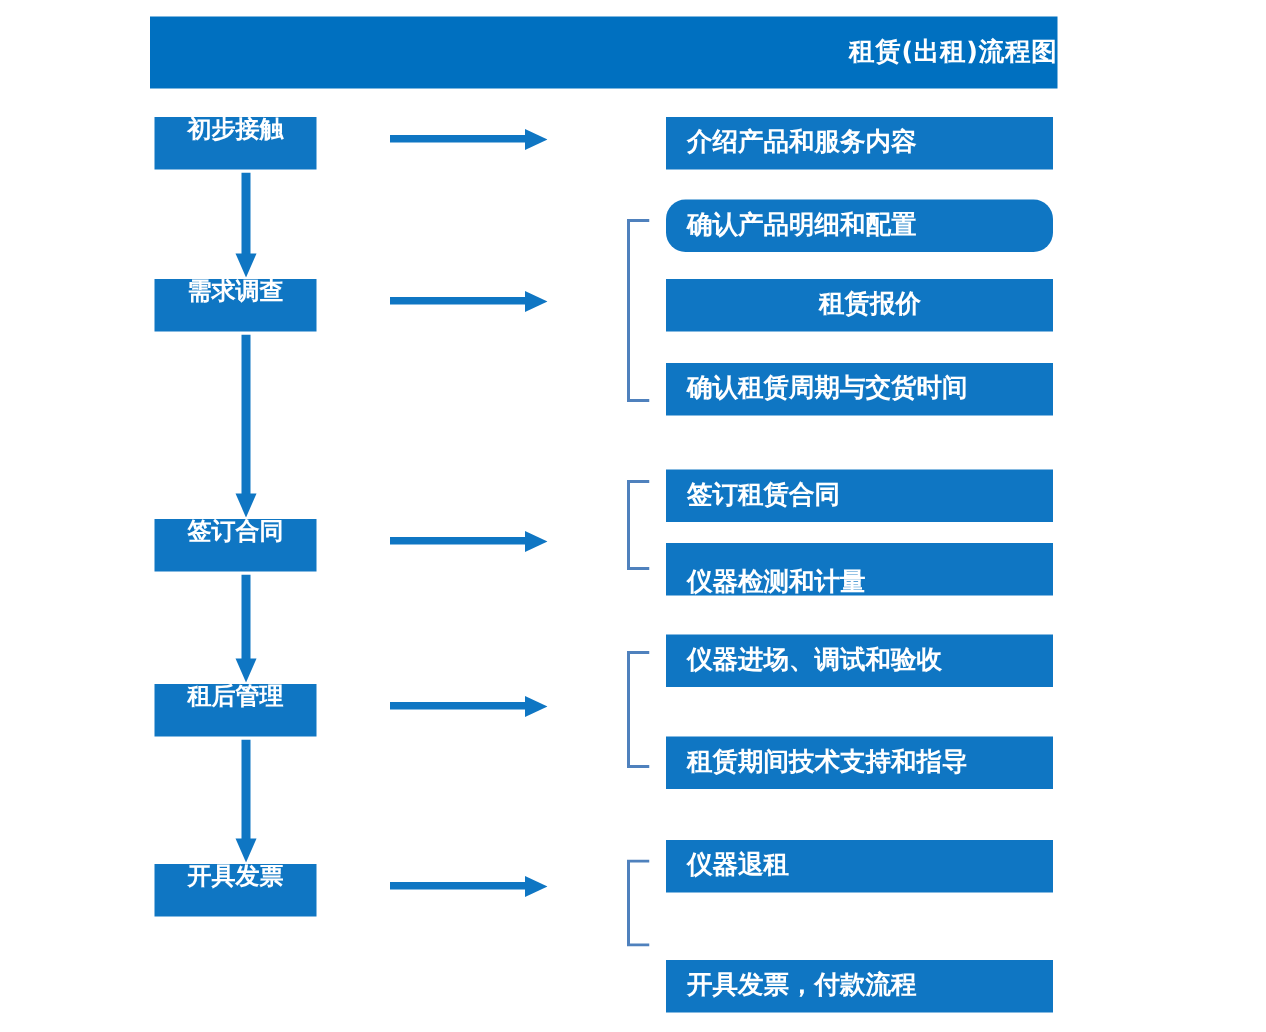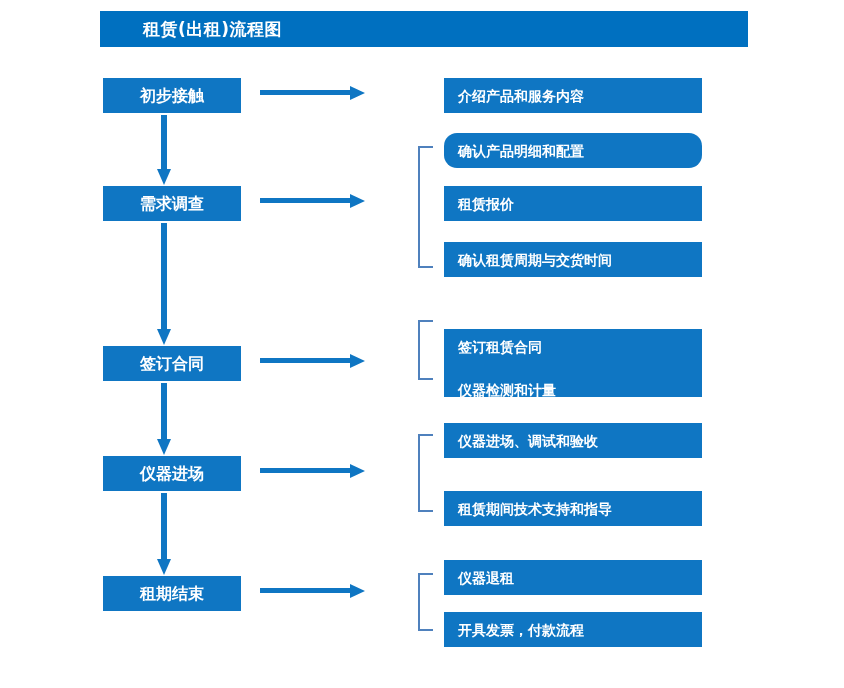--- a/index.html
+++ b/index.html
@@ -18,44 +18,43 @@
     background: #ffffff;
     overflow: hidden;
   }
 
   
   .title-bar {
     position: absolute;
     left: 100px;
     top: 11px;
     width: 605px;
-    height: 36px;
+    height: 48px;
     background: #0070C0;
     display: flex;
     align-items: center;
-    justify-content: flex-start;
-    padding-left: 43px;
+    justify-content: flex-end;
   }
   .title-bar .title-text {
     color: #ffffff;
     font-size: 17px;
     font-weight: bold;
     letter-spacing: 0.5px;
     line-height: 1;
   }
 
   
   .stage-box {
     position: absolute;
     left: 103px;
-    width: 138px;
+    width: 108px;
     height: 35px;
     background: #0F76C3;
     display: flex;
-    align-items: center;
+    align-items: flex-start;
     justify-content: center;
   }
   .stage-box .stage-label {
     color: #ffffff;
     font-size: 16px;
     font-weight: bold;
     line-height: 1;
   }
 
   
@@ -63,21 +62,21 @@
     position: absolute;
     left: 444px;
     width: 258px;
     height: 35px;
     background: #0F76C3;
     display: flex;
     align-items: center;
   }
   .detail-box .detail-label {
     color: #ffffff;
-    font-size: 14px;
+    font-size: 17px;
     font-weight: bold;
     padding-left: 14px;
     line-height: 1;
     white-space: nowrap;
   }
 
   
   .h-arrow {
     position: absolute;
     left: 260px;
@@ -113,24 +112,24 @@
   <div class="stage-box" style="top:78px;">
     <span class="stage-label">初步接触</span>
   </div>
   <div class="stage-box" style="top:186px;">
     <span class="stage-label">需求调查</span>
   </div>
   <div class="stage-box" style="top:346px;">
     <span class="stage-label">签订合同</span>
   </div>
   <div class="stage-box" style="top:456px;">
-    <span class="stage-label">仪器进场</span>
+    <span class="stage-label">租后管理</span>
   </div>
   <div class="stage-box" style="top:576px;">
-    <span class="stage-label">租期结束</span>
+    <span class="stage-label">开具发票</span>
   </div>
 
   <div class="v-arrow" style="top:115px; height:70px;">
     <svg width="18" height="70" viewBox="0 0 18 70" xmlns="http://www.w3.org/2000/svg" aria-hidden="true">
       <rect x="6" y="0" width="6" height="56" fill="#0F76C3"></rect>
       <polygon points="2,54 16,54 9,70" fill="#0F76C3"></polygon>
     </svg>
   </div>
   <div class="v-arrow" style="top:223px; height:122px;">
     <svg width="18" height="122" viewBox="0 0 18 122" xmlns="http://www.w3.org/2000/svg" aria-hidden="true">
@@ -202,38 +201,38 @@
       <path d="M16 1 L2 1 L2 57 L16 57" fill="none" stroke="#4F81BD" stroke-width="2"></path>
     </svg>
   </div>
 
   <div class="detail-box" style="top:78px;">
     <span class="detail-label">介绍产品和服务内容</span>
   </div>
   <div class="detail-box" style="top:133px;border-radius:13px;">
     <span class="detail-label">确认产品明细和配置</span>
   </div>
-  <div class="detail-box" style="top:186px;">
+  <div class="detail-box" style="top:186px;justify-content:center;">
     <span class="detail-label">租赁报价</span>
   </div>
   <div class="detail-box" style="top:242px;">
     <span class="detail-label">确认租赁周期与交货时间</span>
   </div>
-  <div class="detail-box" style="top:329px;">
+  <div class="detail-box" style="top:313px;">
     <span class="detail-label">签订租赁合同</span>
   </div>
   <div class="detail-box" style="top:362px;align-items:flex-end;">
     <span class="detail-label">仪器检测和计量</span>
   </div>
   <div class="detail-box" style="top:423px;">
     <span class="detail-label">仪器进场、调试和验收</span>
   </div>
   <div class="detail-box" style="top:491px;">
     <span class="detail-label">租赁期间技术支持和指导</span>
   </div>
   <div class="detail-box" style="top:560px;">
     <span class="detail-label">仪器退租</span>
   </div>
-  <div class="detail-box" style="top:612px;">
+  <div class="detail-box" style="top:640px;">
     <span class="detail-label">开具发票，付款流程</span>
   </div>
 
 </div>
 
 </body></html>

